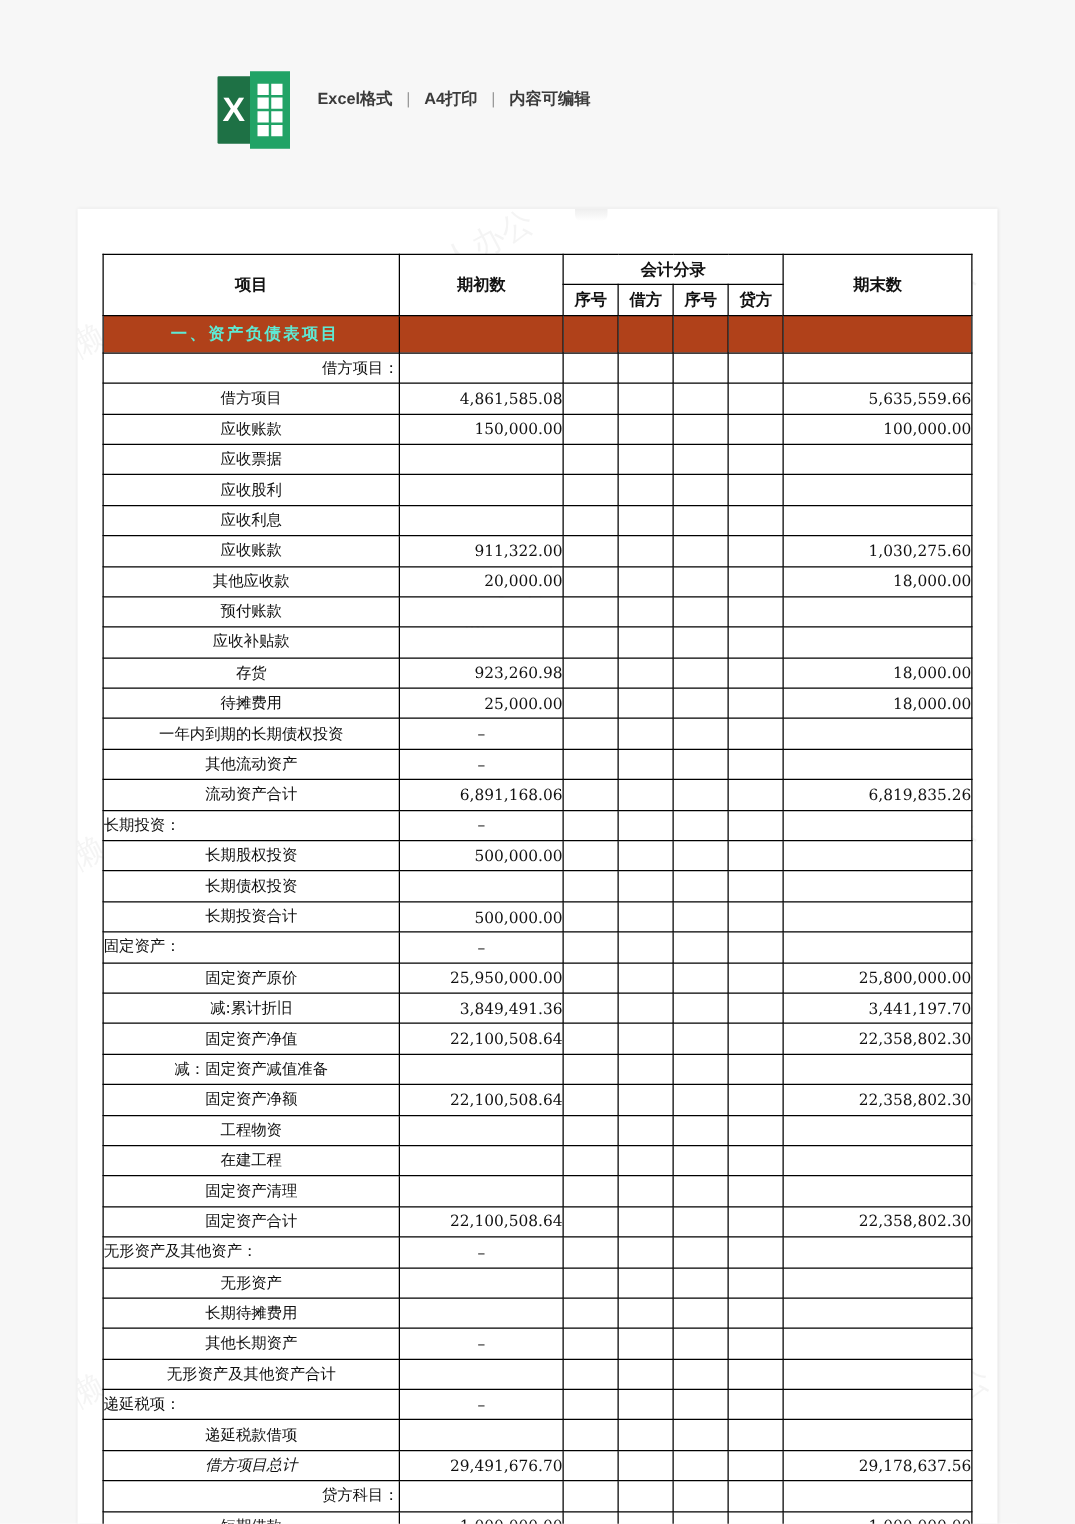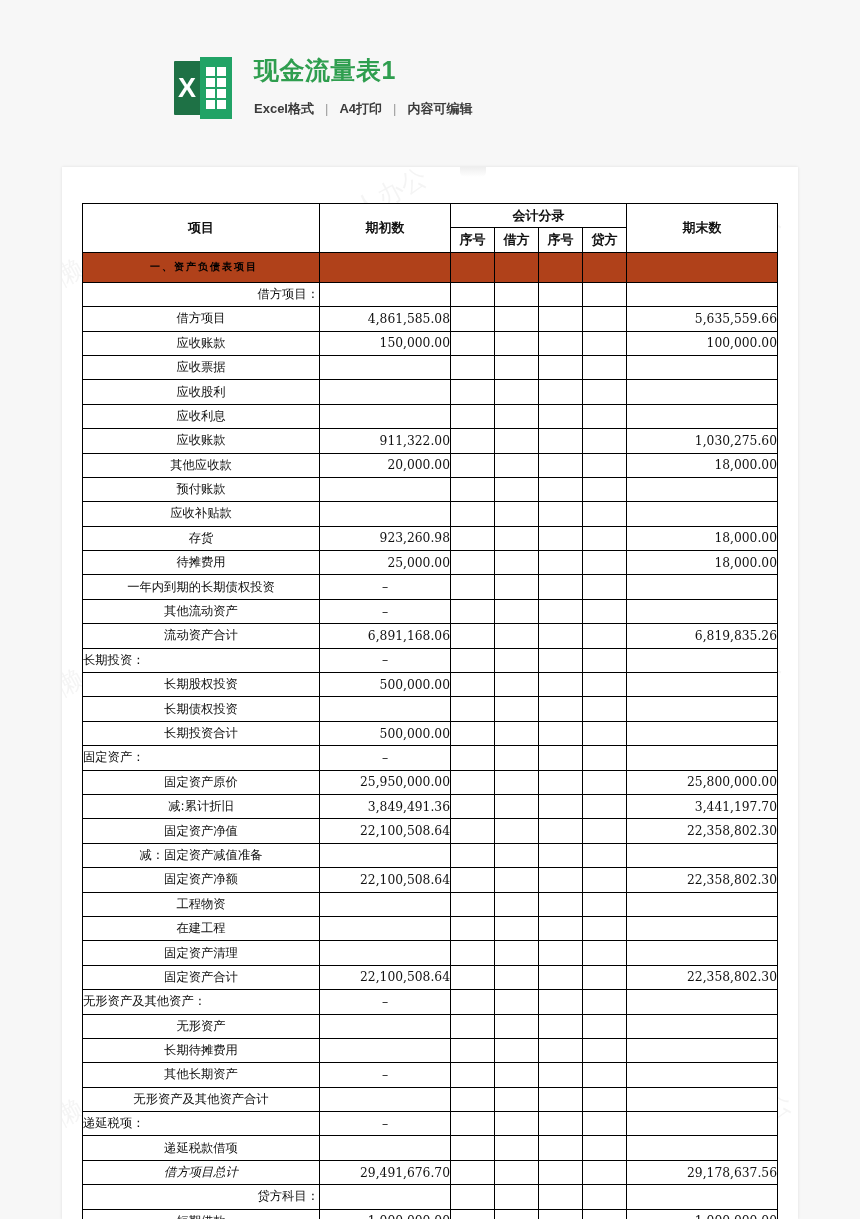--- a/index.html
+++ b/index.html
@@ -176,23 +176,23 @@
   }
   th.h-item   { width: 236px; }
   th.h-begin  { width: 130px; }
   th.h-small  { width: 45px; }
   th.h-end    { width: 150px; }
   .hdr-sub  { height: 24px; }
 
   
   tr.section-bar td {
     background: #B0411A;
-    color: #000000;
+    color: #5eead4;
     font-weight: bold;
-    font-size: 10px;
+    font-size: 13px;
     letter-spacing: 2px;
     height: 29px;
     text-align: center;
   }
   tr.section-bar td.sb-label { text-align: center; padding-left: 6px; }
 
   
   td.lv0 { text-align: right;   padding-left: 8px;  color: #c0392b; }
   td.lv0b{ text-align: left;   padding-left: 8px;  }
   td.lvc { text-align: center; }
@@ -218,21 +218,20 @@
         <i></i>
         <i></i>
         <i></i>
         <i></i>
         <i></i>
         <i></i>
       </div>
     </div>
 
     <div class="header-text">
-      <div class="doc-title">现金流量表1</div>
       <div class="doc-meta">
         <span>Excel格式</span>
         <span class="sep">|</span>
         <span>A4打印</span>
         <span class="sep">|</span>
         <span>内容可编辑</span>
       </div>
     </div>
 
   </div>

